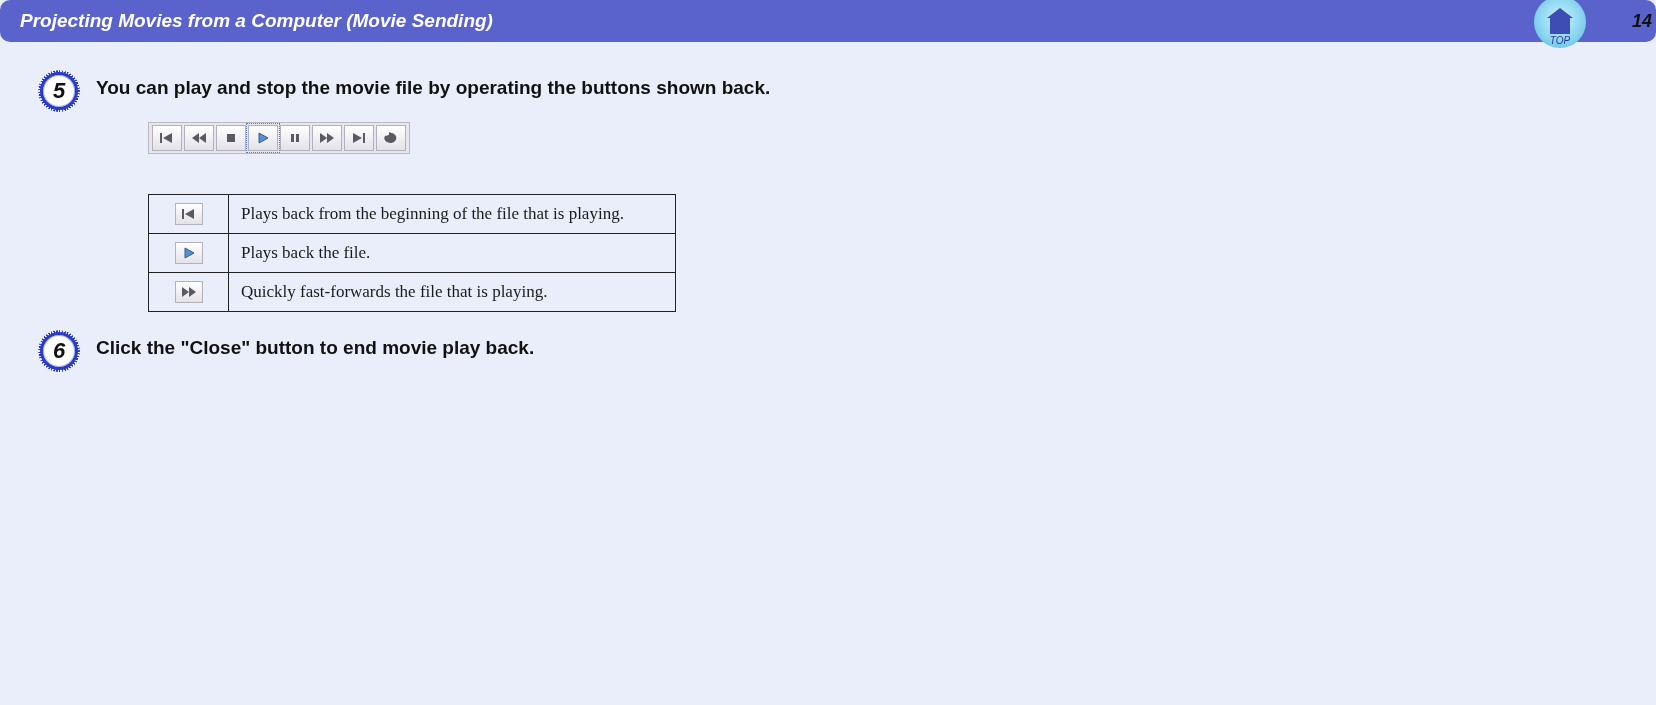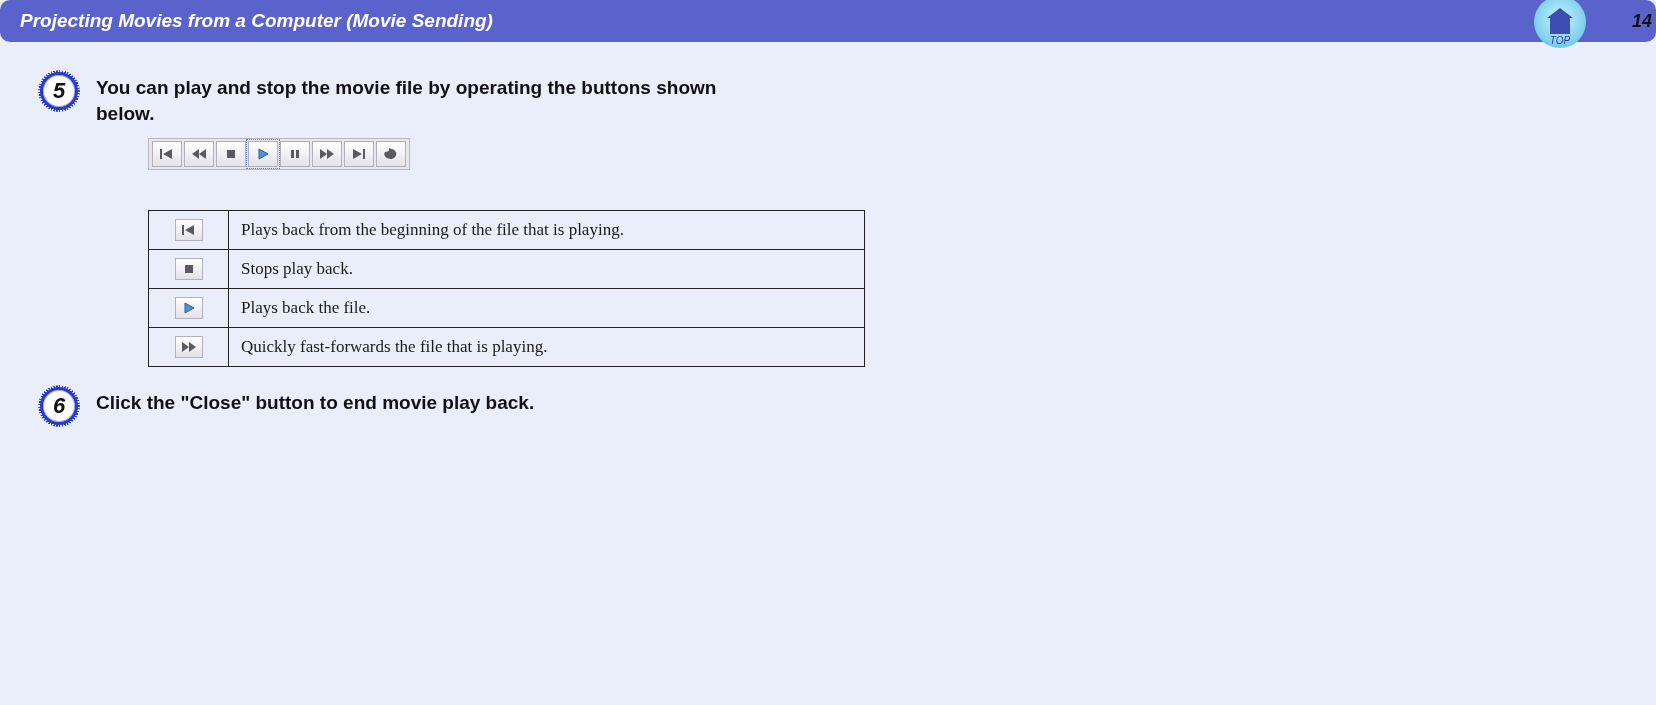--- a/index.html
+++ b/index.html
@@ -132,21 +132,21 @@
     outline: 1px dotted #5b7ac9;
     outline-offset: 1px;
   }
   .ico { display:inline-flex; align-items:center; justify-content:center; }
   .ico svg { display:block; }
   .ico.play-accent svg polygon { fill: #5b8dd1; stroke:#2f5b9c; stroke-width:1; }
   .ico svg * { fill:#5b5a63; }
   table.desc {
     border-collapse: collapse;
     margin-left: 108px;
-    width: 717px;
+    width: 528px;
     font-family: Georgia, 'Times New Roman', serif;
     font-size: 17px;
     color: #1a1a1a;
     background: #fff0;
     margin-top: 40px;
   }
   table.desc td {
     border: 1px solid #222;
     padding: 8px 12px;
     vertical-align: middle;
@@ -175,21 +175,21 @@
     <div class="house"></div>
     <div class="label">TOP</div>
   </div>
   <span class="page-num">14</span>
 </div>
 
 <div class="content">
 
   <div class="step">
     <div class="step-num">5</div>
-    <div class="step-text">You can play and stop the movie file by operating the buttons shown below.</div>
+    <div class="step-text">You can play and stop the movie file by operating the buttons shown back.</div>
   </div>
 
   <div class="toolbar" id="toolbar">
       <div class="tb-btn">
         <span class="ico">
           <svg width="16" height="12" viewBox="0 0 16 12">
             <rect x="1" y="1" width="2" height="10"></rect>
             <polygon points="13,1 13,11 4,6"></polygon>
           </svg>
         </span>
@@ -255,30 +255,20 @@
         <tr>
           <td class="icon-cell"><span class="mini-btn">
               <span class="ico">
                 <svg width="16" height="12" viewBox="0 0 16 12">
                   <rect x="1" y="1" width="2" height="10"></rect>
                   <polygon points="13,1 13,11 4,6"></polygon>
                 </svg>
               </span>
             </span></td>
           <td>Plays back from the beginning of the file that is playing.</td>
-        </tr>
-        <tr>
-          <td class="icon-cell"><span class="mini-btn">
-              <span class="ico">
-                <svg width="16" height="12" viewBox="0 0 16 12">
-                  <rect x="4" y="2" width="8" height="8"></rect>
-                </svg>
-              </span>
-            </span></td>
-          <td>Stops play back.</td>
         </tr>
         <tr>
           <td class="icon-cell"><span class="mini-btn accent">
               <span class="ico play-accent">
                 <svg width="16" height="12" viewBox="0 0 16 12">
                   <polygon points="4,1 13,6 4,11"></polygon>
                 </svg>
               </span>
             </span></td>
           <td>Plays back the file.</td>

